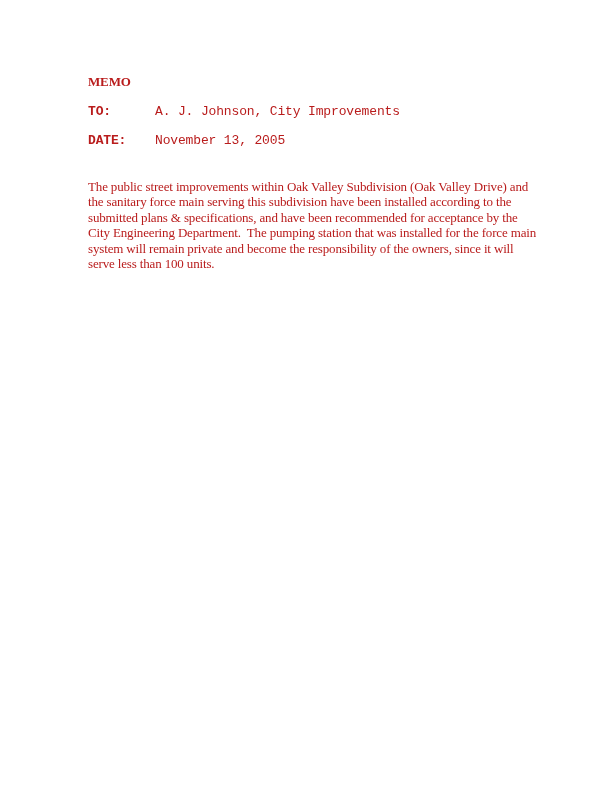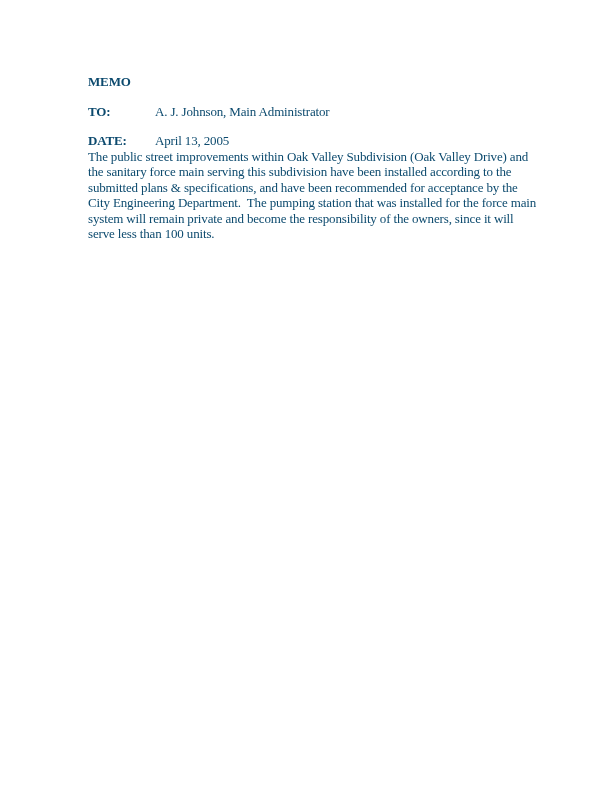--- a/index.html
+++ b/index.html
@@ -7,43 +7,44 @@
     padding: 0;
     background: #ffffff;
   }
   .page {
     position: relative;
     width: 616px;
     height: 616px;
     background: #ffffff;
     overflow: hidden;
     font-family: "Liberation Serif", serif;
-    color: #0c4a6e;
+    color: #b91c1c;
   }
   .content {
     position: absolute;
     left: 88px;
     top: 74px;
     width: 452px;
     font-size: 13px;
     line-height: 15.5px;
     letter-spacing: -0.15px;
   }
   .memo-heading {
     font-weight: bold;
     margin: 0 0 14px 0;
   }
   .field-row {
     display: flex;
     align-items: flex-start;
     margin-bottom: 14px;
+    font-family: Liberation Mono, monospace;
   }
   .field-row.row-from { margin-bottom: 13px; }
   .field-row.row-subject { margin-bottom: 8px; }
-  .field-row.row-date { margin-bottom: 0; }
+  .field-row.row-date { margin-bottom: 30px; }
   .field-label {
     font-weight: bold;
     flex: 0 0 67px;
     width: 67px;
   }
   .field-value {
     flex: 1;
     white-space: pre-wrap;
   }
   .paragraph {
@@ -63,28 +64,28 @@
 </head>
 <body>
 
 <div class="page">
   <div class="content">
 
     <div class="memo-heading">MEMO</div>
 
     <div class="field-row row-to">
       <span class="field-label">TO:</span>
-      <span class="field-value">A. J. Johnson, Main Administrator</span>
+      <span class="field-value">A. J. Johnson, City Improvements</span>
     </div>
 
 
 
     <div class="field-row row-date">
       <span class="field-label">DATE:</span>
-      <span class="field-value">April 13, 2005</span>
+      <span class="field-value">November 13, 2005</span>
     </div>
 
     <p class="paragraph">The public street improvements within Oak Valley Subdivision (Oak Valley Drive) and the sanitary force main serving this subdivision have been installed according to the submitted plans &amp; specifications, and have been recommended for acceptance by the City Engineering Department.  The pumping station that was installed for the force main system will remain private and become the responsibility of the owners, since it will serve less than 100 units.</p>
 
 
   </div>
 
   <div class="speck"></div>
 </div>
 

